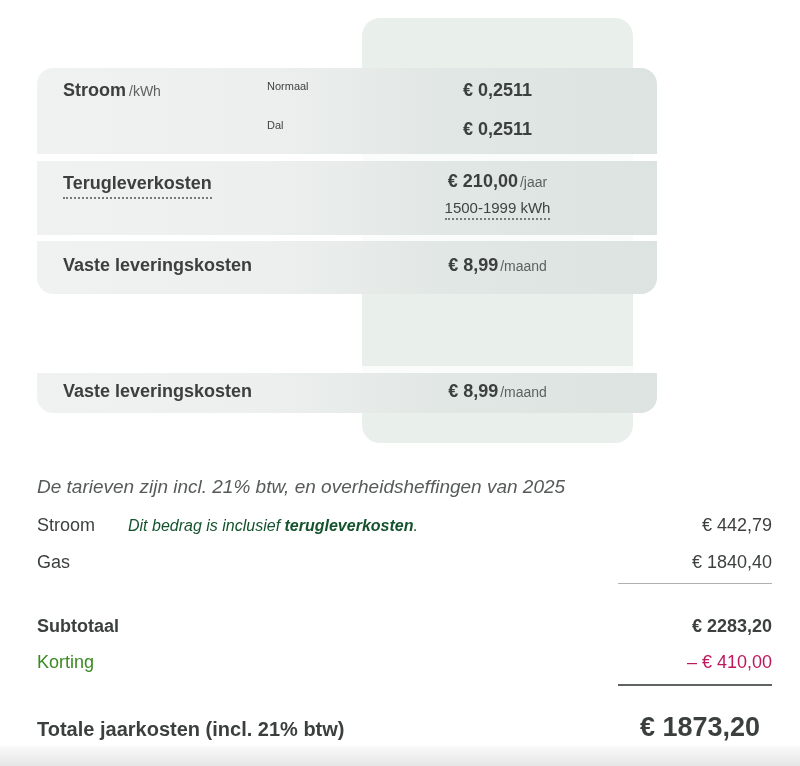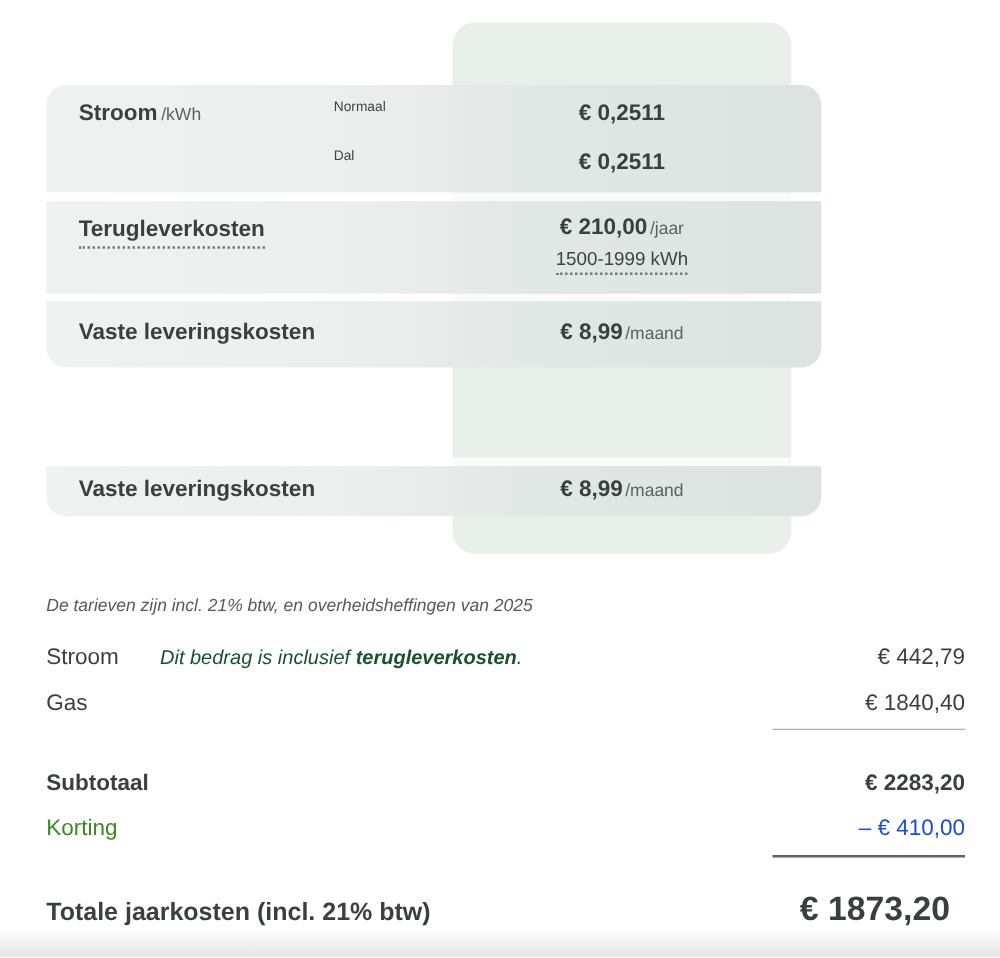--- a/index.html
+++ b/index.html
@@ -56,40 +56,40 @@
   .r-teruglever .lbl-cell { top:12px; }
   .r-teruglever .valcell  { top:10px; }
   .r-vaste1 .lbl-cell, .r-gas .lbl-cell { top:14px; }
   .r-vaste1 .valcell, .r-gas .valcell { top:14px; }
   .r-vaste2 .lbl-cell { top:8px; }
   .r-vaste2 .valcell  { top:8px; }
   .bracket-line { margin-top:7px; }
 
   
   .footnote {
-    position:absolute; left:37px; top:476px; font-size:14px; font-style:italic; color:#565b59;
+    position:absolute; left:37px; top:476px; font-size:19px; font-style:italic; color:#565b59;
   }
   .sumrow {
     position:absolute; left:37px; right:28px; display:flex; align-items:baseline;
     font-size:18px; color:#3b403e;
   }
   .s-stroom { top:515px; }
   .s-gas    { top:552px; }
   .s-label  { width:91px; flex:none; }
   .s-note   { flex:1; font-size:16px; font-style:italic; color:#14532d; }
   .s-note .nb { font-weight:bold; }
   .s-amount { margin-left:auto; text-align:right; white-space:nowrap; }
 
   .sep { position:absolute; left:618px; width:154px; }
   .sep1 { top:583px; border-top:1px solid #adb2b0; }
   .sep2 { top:684px; border-top:2px solid #5f6462; }
 
   .s-subtotal { top:616px; font-weight:bold; }
   .s-discount { top:652px; color:#3a8b21; }
-  .s-discount .s-amount { color:#1d4ed8; }
+  .s-discount .s-amount { color:#be185d; }
 
   .total-row {
     position:absolute; left:37px; right:40px; top:712px;
     display:flex; justify-content:space-between; align-items:baseline;
   }
   .total-label { font-weight:bold; font-size:20px; color:#3b403e; }
   .total-amount { font-weight:bold; font-size:27px; color:#3b403e; white-space:nowrap; }
 
   .bottom-shade {
     position:absolute; left:0; top:746px; width:800px; height:20px;

